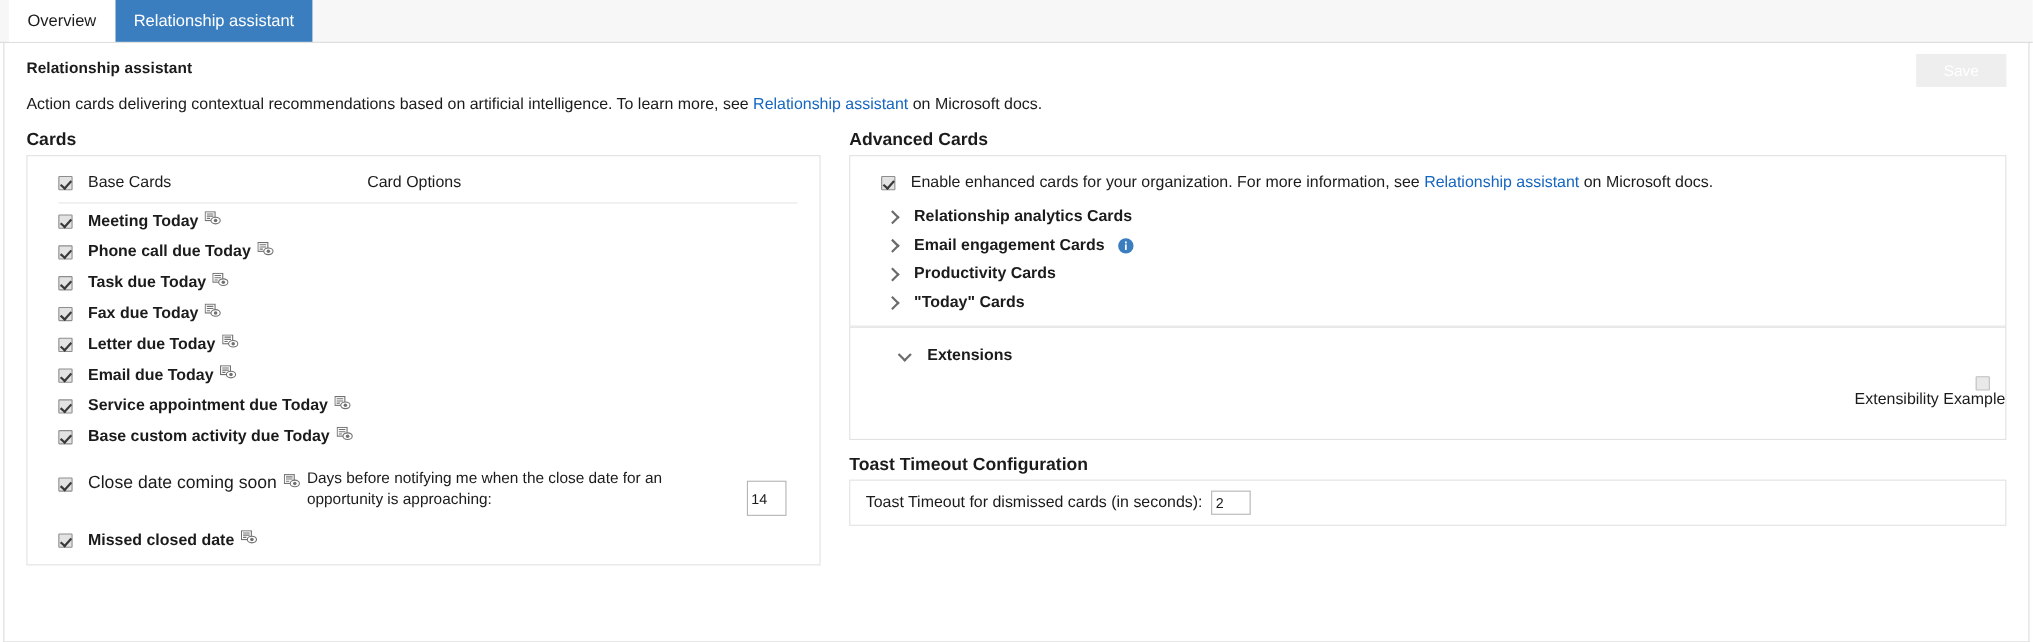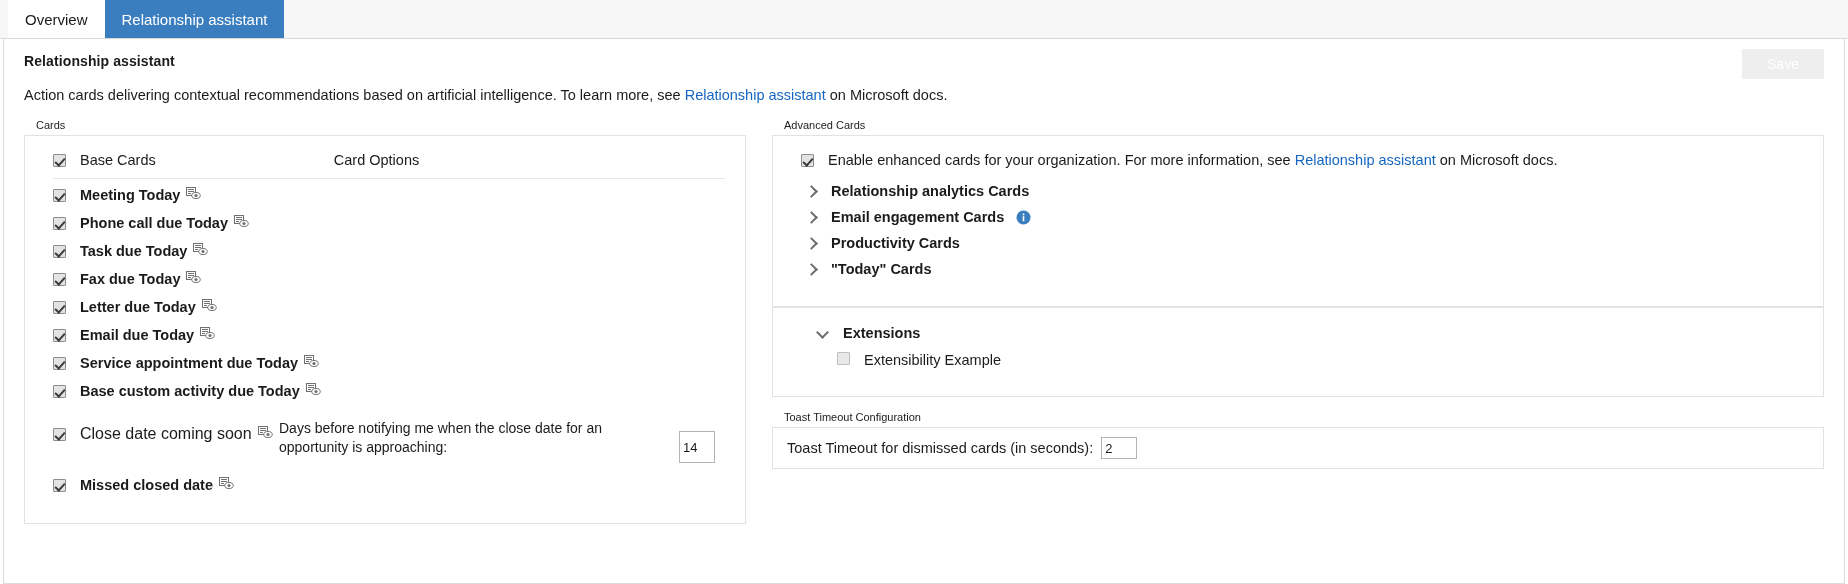--- a/index.html
+++ b/index.html
@@ -95,31 +95,31 @@
   .columns {
     display: flex;
     padding: 16px 20px 0 20px;
     gap: 26px;
     align-items: flex-start;
   }
   .col-left  { width: 722px; flex: 0 0 722px; }
   .col-right { flex: 1 1 auto; }
 
   .section-label {
-    font-size: 11px;
-    font-weight: normal;
-    color: #1b1b1b;
-    margin: 0 0 4px 12px;
+    font-size: 16px;
+    font-weight: bold;
+    color: #1b1b1b;
+    margin: 0 0 4px 0;
   }
   .section-label.spaced { margin-top: 14px; }
 
   .boxed {
     border: 1px solid #e2e2e2;
     background: #ffffff;
-    padding: 12px 0 24px 0;
+    padding: 12px 0 8px 0;
   }
 
   
   .card-head-row {
     display: flex;
     align-items: center;
     padding: 4px 0 4px 28px;
   }
   .card-head-row .label { font-size: 14.5px; }
   .card-head-row .opts-col {
@@ -252,22 +252,23 @@
     display: inline-flex;
     margin-left: 12px;
     vertical-align: middle;
     cursor: pointer;
   }
 
   
   .ext-box { padding: 12px 0 22px 12px; }
   .ext-child-row {
     display: flex;
-    align-items: flex-start;
+    align-items: flex-end;
     padding: 6px 0 6px 52px;
+    flex-direction: column;
   }
   .ext-child-row .label { font-size: 14.5px; }
 
   
   .toast-box {
     border: 1px solid #e2e2e2;
     padding: 9px 0 9px 14px;
     display: flex;
     align-items: center;
   }

